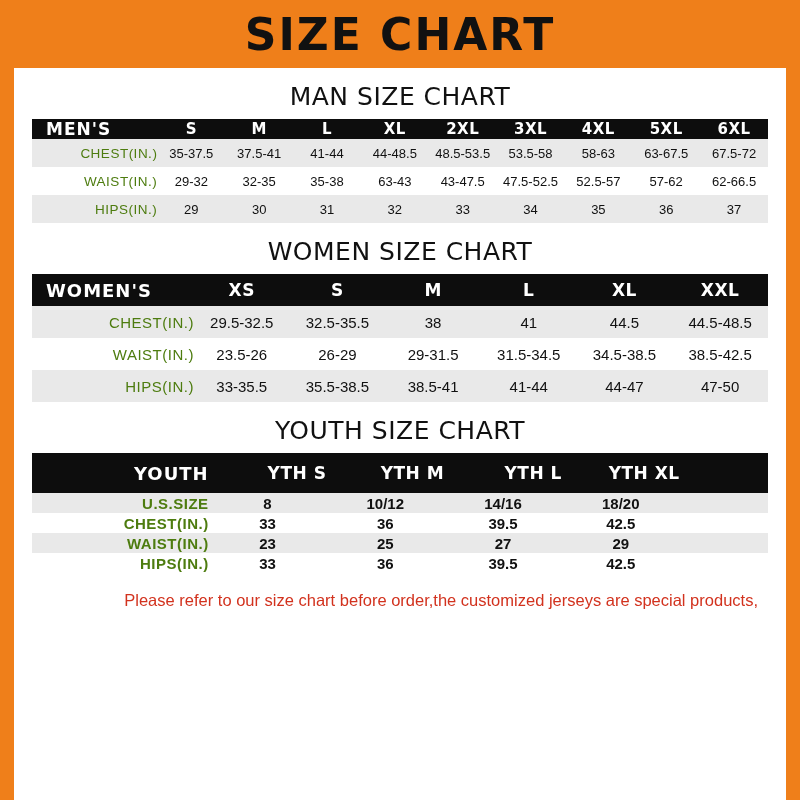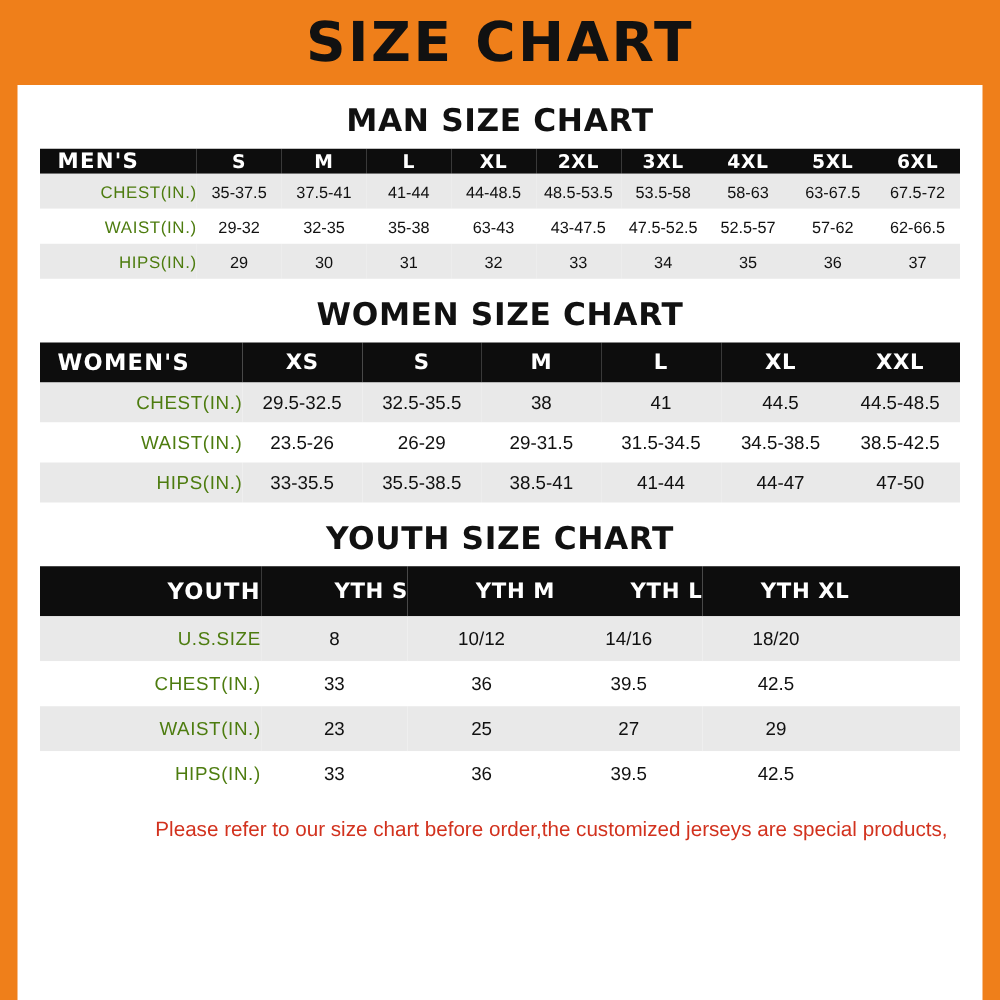--- a/index.html
+++ b/index.html
@@ -33,21 +33,21 @@
     font-size: 44px;
     letter-spacing: 2px;
     color: #111;
   }
   .content {
     padding: 0 18px;
   }
   .section-title {
     text-align: center;
     font-family: "DejaVu Sans", sans-serif;
-    font-weight: bold;
+    font-weight: normal;
     font-size: 25px;
     color: #111;
     margin: 14px 0 8px 0;
     letter-spacing: 0.5px;
   }
   table {
     border-collapse: collapse;
     width: 100%;
     table-layout: fixed;
   }
@@ -85,21 +85,21 @@
     color: #4d7c0f;
   }
   
   .t-women .hdr-row th { height: 32px; font-size: 17px; }
   .t-women .hdr-row th.rowlabel { font-size: 18px; }
   .t-women .body-row td { height: 32px; font-size: 15px; }
   .t-women .body-row td.rowlabel { font-size: 15px; }
 
   .t-youth .hdr-row th { height: 40px; font-size: 17px; text-align: right; }
   .t-youth .hdr-row th.rowlabel { font-size: 18px; }
-  .t-youth .body-row td { height: 36px; font-size: 15px; }
+  .t-youth .body-row td { height: 20px; font-size: 15px; font-weight: bold; }
   .t-youth .body-row td.rowlabel { font-size: 15px; }
 
   .notice {
     margin: 16px 10px 0 10px;
     text-align: right;
     color: #d2321e;
     font-size: 16.5px;
     line-height: 1.45;
     font-family: "Liberation Sans", sans-serif;
   }

